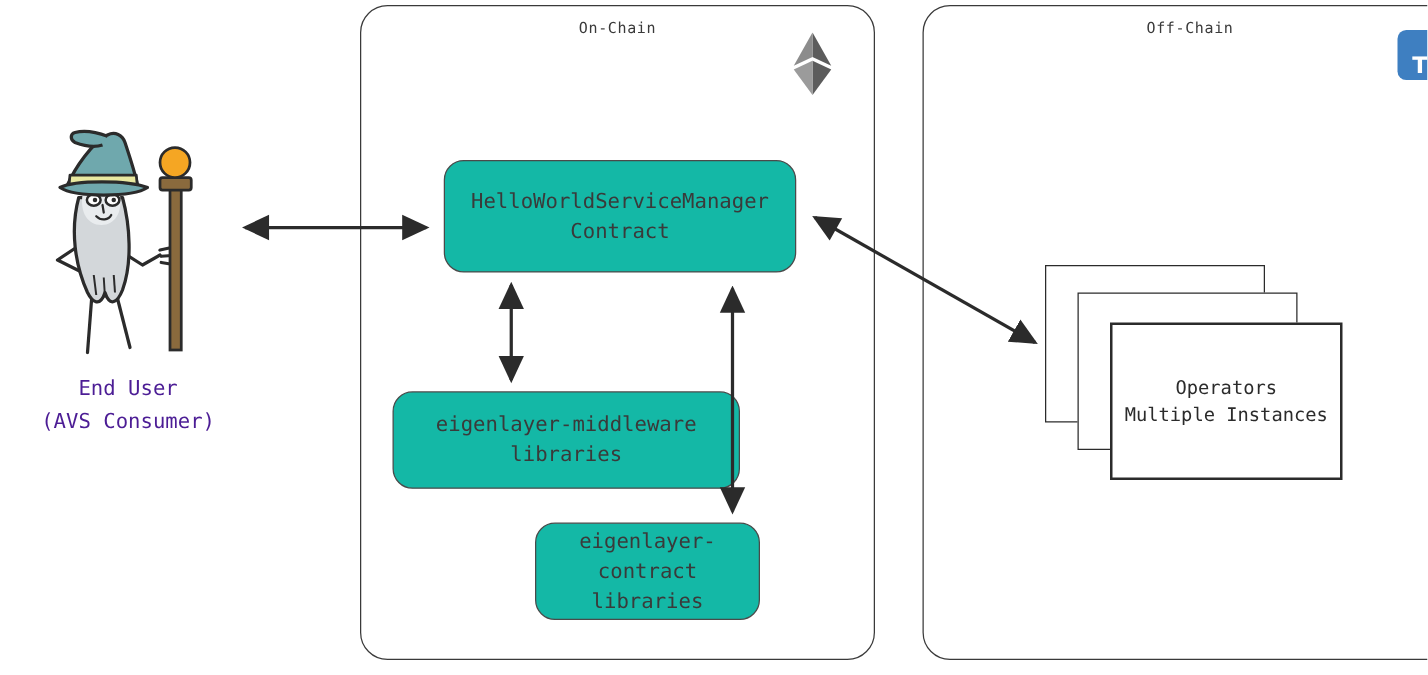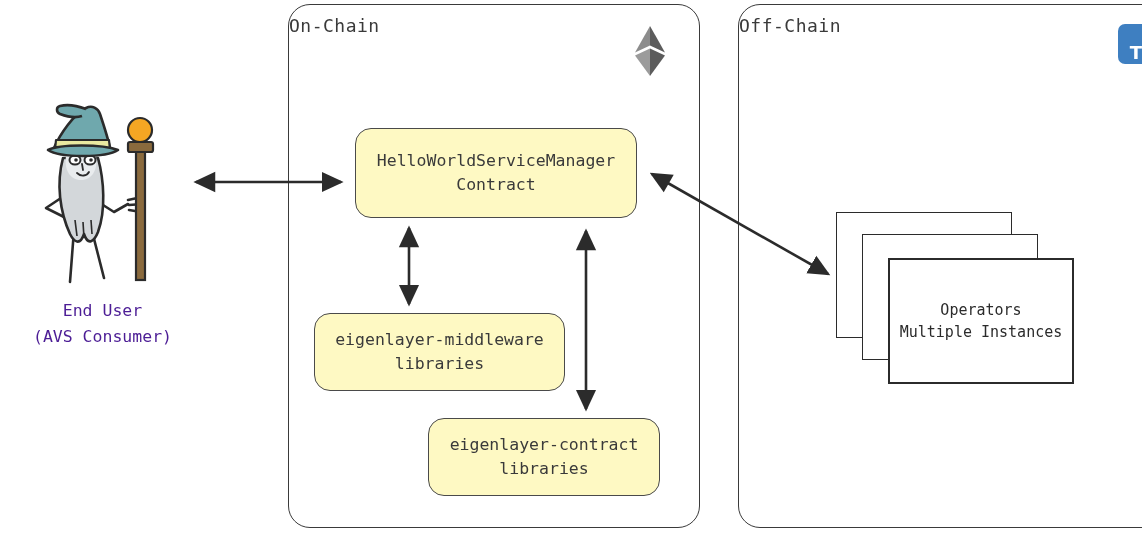--- a/index.html
+++ b/index.html
@@ -25,47 +25,47 @@
     border: 1.6px solid #3a3a3a;
     border-radius: 22px;
     background: #ffffff;
     box-sizing: border-box;
   }
   .zone-title {
     position: absolute;
     top: 10px;
     left: 0;
     width: 100%;
-    text-align: left;
-    font-size: 18px;
+    text-align: center;
+    font-size: 12px;
     letter-spacing: 0.5px;
     color: #3a3a3a;
   }
   #zone-onchain  { left: 288px; top: 4px;  width: 412px; height: 524px; }
   #zone-offchain { left: 738px; top: 4px;  width: 428px; height: 524px; }
 
   
   .node {
     position: absolute;
     border: 1.6px solid #4a4a4a;
     border-radius: 16px;
-    background: #fef9c3;
+    background: #14b8a6;
     box-sizing: border-box;
     display: flex;
     align-items: center;
     justify-content: center;
     text-align: center;
     font-size: 16.5px;
     line-height: 1.45;
     color: #3a3a3a;
     white-space: pre-line;
   }
   #node-service-manager { left: 355px; top: 128px; width: 282px; height: 90px; }
-  #node-middleware      { left: 314px; top: 313px; width: 251px; height: 78px; }
-  #node-contract-libs   { left: 428px; top: 418px; width: 232px; height: 78px; }
+  #node-middleware      { left: 314px; top: 313px; width: 278px; height: 78px; }
+  #node-contract-libs   { left: 428px; top: 418px; width: 180px; height: 78px; }
 
   
   #operator-stack {
     position: absolute;
     left: 836px;
     top: 212px;
     width: 238px;
     height: 172px;
   }
   .op-card {

